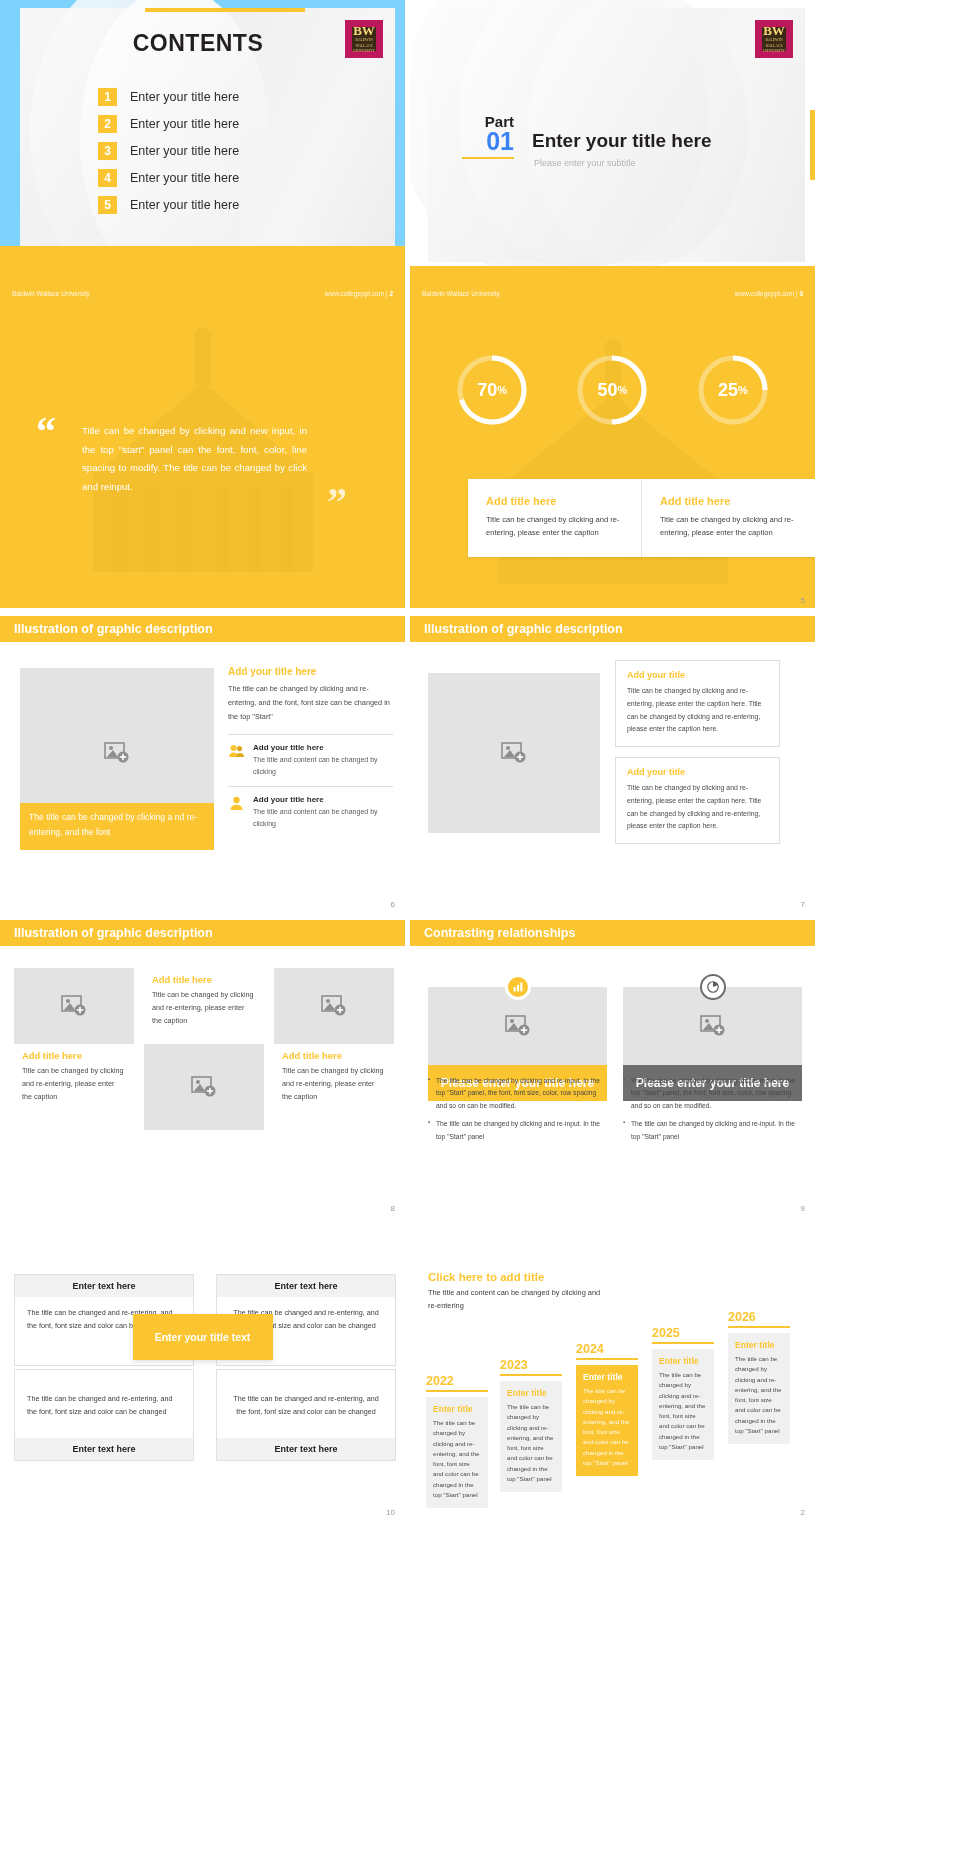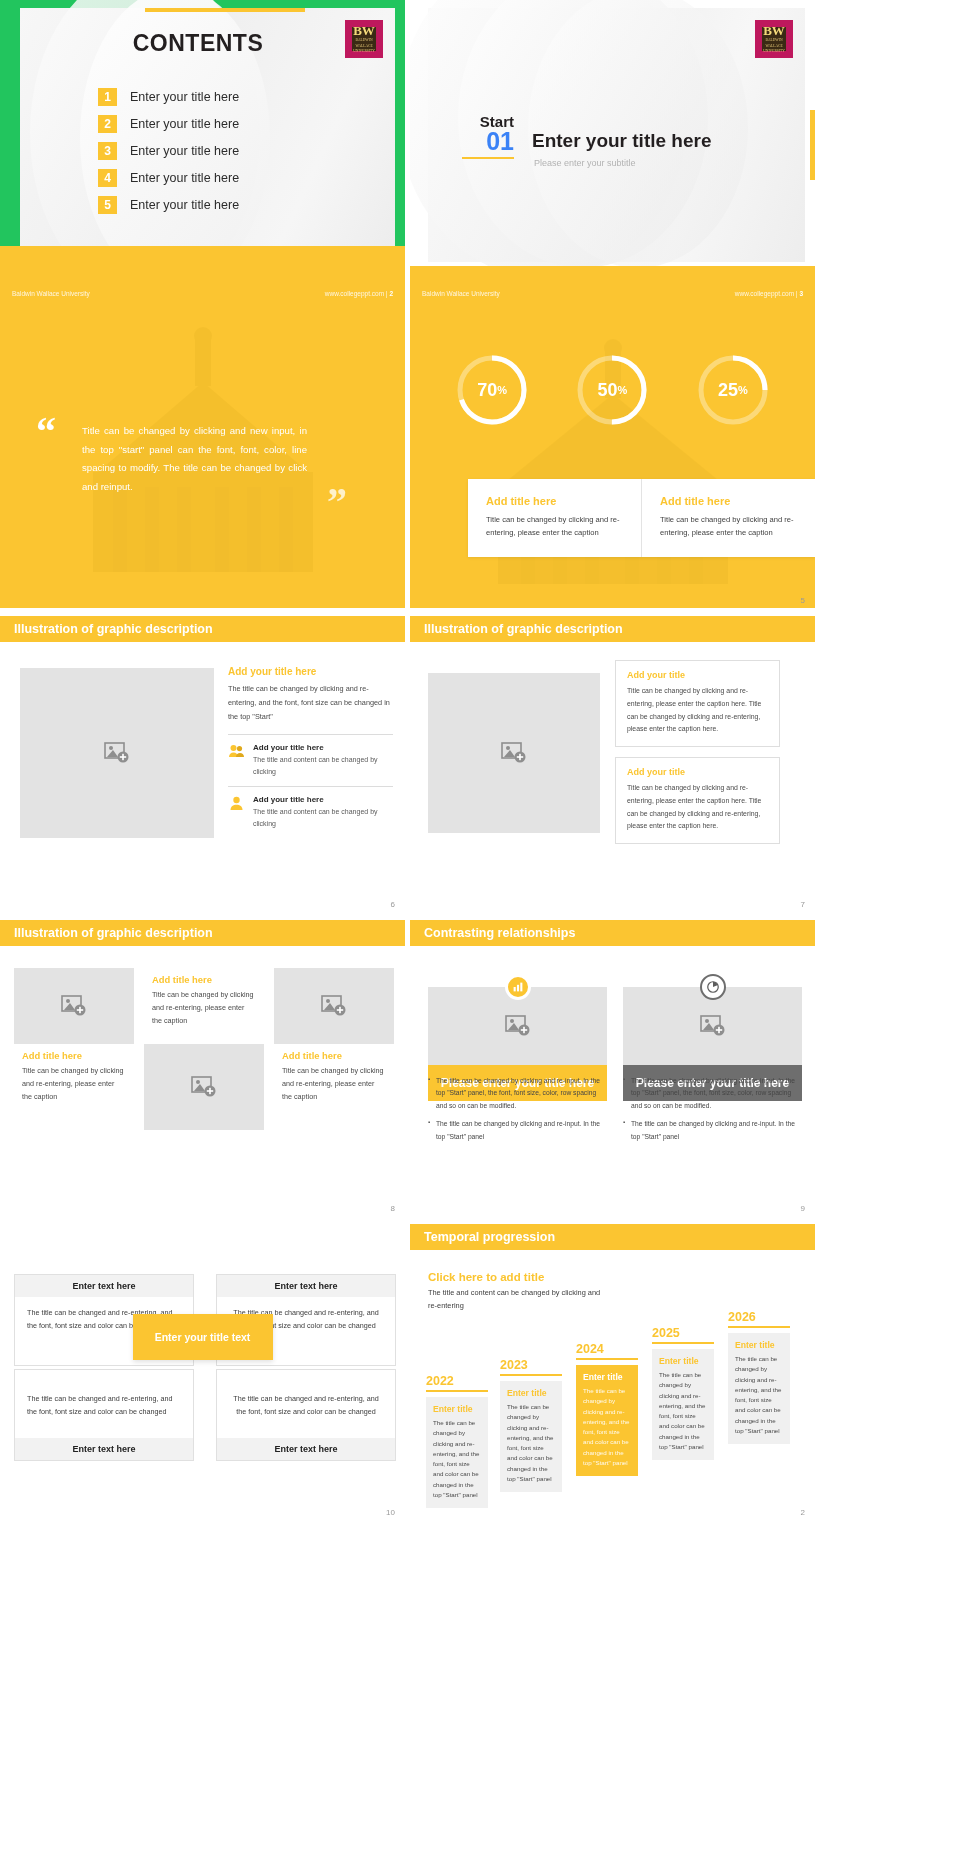--- a/index.html
+++ b/index.html
@@ -23,21 +23,21 @@
     width: 405px; height: 304px;
     background: #fff;
     overflow: hidden;
   }
   .pgnum {
     position: absolute; right: 10px; bottom: 3px;
     font-size: 8px; color: #999;
   }
 
   
-  .s2 { background: #22c55e; }
+  .s2 { background: #7dd3fc; }
   .s2 .board {
     position: absolute; left: 20px; top: 8px; right: 10px; bottom: 42px;
     background: linear-gradient(115deg,#f7f7f7 0%,#efefef 40%,#f6f6f6 75%,#ececec 100%);
   }
   .s2 .swoosh1 {
     position: absolute; left: 10px; top: -40px; width: 230px; height: 330px;
     border-radius: 50%;
     background: linear-gradient(120deg,#fdfdfd,#e9e9e9);
     opacity:.85;
   }
@@ -332,21 +332,21 @@
   </div>
 
   <div class="cell">
     <div class="slide s3">
       <div class="board">
         <div class="arc a1"></div>
         <div class="arc a2"></div>
         <div class="arc a3"></div>
       </div>
       <div class="part">
-        <div class="w">Start</div>
+        <div class="w">Part</div>
         <div class="n">01</div>
         <div class="ul"></div>
       </div>
       <div class="ttl">Enter your title here</div>
       <div class="sub">Please enter your subtitle</div>
       <div class="rightbar"></div>
       <div class="bwlogo" style="right:22px; top:20px;">
         <span class="bw">BW</span>
         <span class="bwsub">BALDWIN</span>
         <span class="bwsub">WALLACE</span>
@@ -456,20 +456,21 @@
       <div class="img phbox">
         <svg class="ph-icon" viewBox="0 0 26 22">
           <rect x="1" y="1" width="19" height="15" fill="none" stroke="#8e8e8e" stroke-width="1.6"></rect>
           <circle cx="7" cy="6" r="2" fill="#8e8e8e"></circle>
           <polygon points="3,15 9,8 14,15" fill="#8e8e8e"></polygon>
           <circle cx="19" cy="15" r="5.5" fill="#8e8e8e"></circle>
           <rect x="18.2" y="11.8" width="1.6" height="6.4" fill="#fff"></rect>
           <rect x="15.8" y="14.2" width="6.4" height="1.6" fill="#fff"></rect>
         </svg>
       </div>
+      <div class="imgcap">The title can be changed by clicking a nd re-entering, and the font</div>
       <div class="rcol">
         <h4>Add your title here</h4>
         <p class="body">The title can be changed by clicking and re-entering, and the font, font size can be changed in the top "Start"</p>
         <div class="hr"></div>
         <div class="feat">
           <span class="ic">
             <svg viewBox="0 0 17 17" width="17" height="17">
               <circle cx="5.5" cy="5" r="3" fill="#fbc531"></circle>
               <circle cx="11.5" cy="5.6" r="2.6" fill="#e0a91c"></circle>
               <path d="M1 14c0-3 2-4.6 4.5-4.6S10 11 10 14z" fill="#fbc531"></path>
@@ -673,23 +674,20 @@
           </div>
         </div>
       </div>
       <div class="center">Enter your title text</div>
       <div class="pgnum">10</div>
     </div>
   </div>
 
   <div class="cell">
     <div class="slide s11">
-      <div class="hdr">
-        <h3>Temporal progression</h3>
-      </div>
       <div class="lead">
         <h4>Click here to add title</h4>
         <p>The title and content can be changed by clicking and re-entering</p>
       </div>
       <div class="steps">
         <div class="step" style="left:4px;  bottom:0px;">
           <div class="year">2022</div>
           <div class="bar"></div>
           <div class="body">
             <h5>Enter title</h5>

